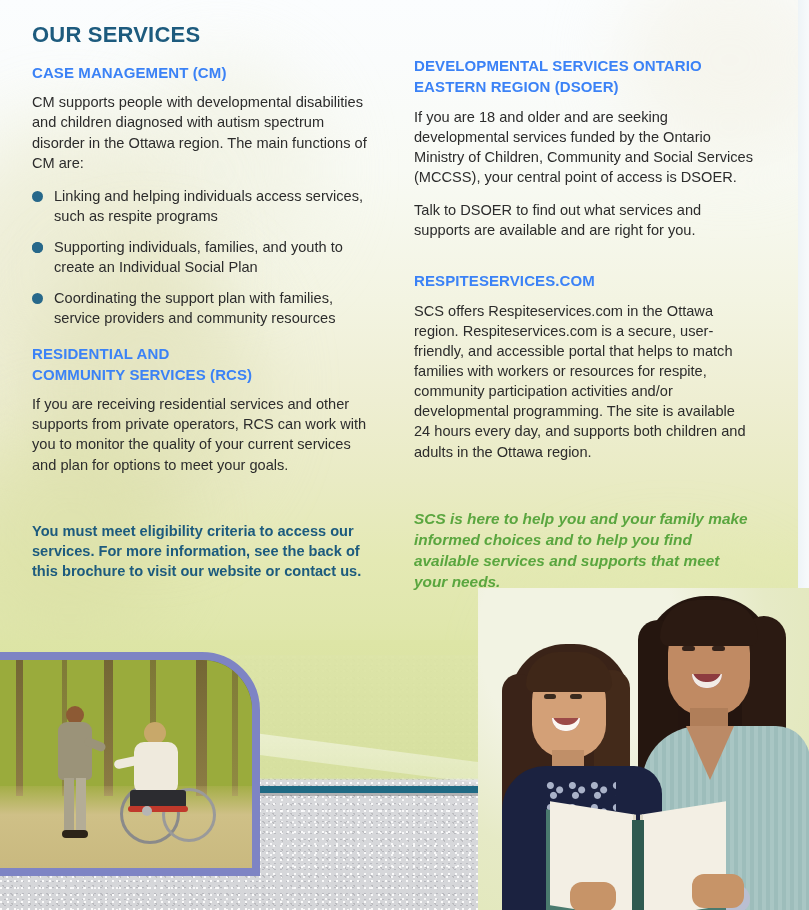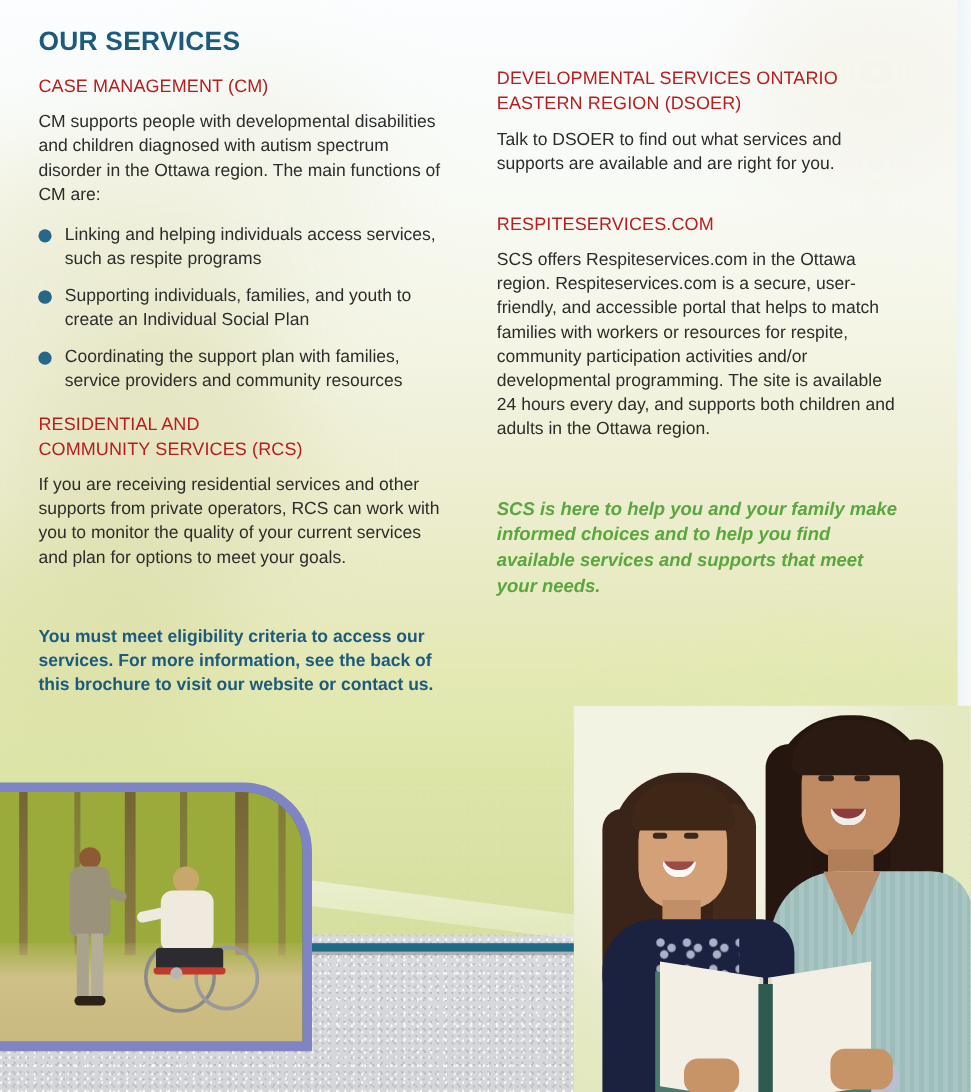--- a/index.html
+++ b/index.html
@@ -239,23 +239,23 @@
   .col-right { left: 414px; top: 55px;  width: 340px; }
 
   .page-title {
     color: #1d5b7e;
     font-size: 22px;
     font-weight: bold;
     letter-spacing: .2px;
     margin: 0 0 14px 0;
   }
   .sec-head {
-    color: #b91c1c;
+    color: #3b82f6;
     font-size: 15px;
-    font-weight: normal;
+    font-weight: bold;
     letter-spacing: .1px;
     line-height: 1.42;
     margin: 0 0 9px 0;
   }
   .body-p {
     color: #2c2c2c;
     font-size: 14.6px;
     line-height: 1.38;
     margin: 0 0 13px 0;
   }
@@ -419,20 +419,21 @@
     <p class="note-teal">You must meet eligibility criteria to access our services. For more information, see the back of this brochure to visit our website or contact us.</p>
   </div>
 
   <div class="col col-right">
 
     <h2 class="sec-head">
       <span>DEVELOPMENTAL SERVICES ONTARIO</span><br>
       <span>EASTERN REGION (DSOER)</span>
     </h2>
 
+    <p class="body-p">If you are 18 and older and are seeking developmental services funded by the Ontario Ministry of Children, Community and Social Services (MCCSS), your central point of access is DSOER.</p>
 
     <p class="body-p">Talk to DSOER to find out what services and supports are available and are right for you.</p>
 
     <div class="spacer-md"></div>
 
     <h2 class="sec-head">RESPITESERVICES.COM</h2>
 
     <p class="body-p">SCS offers Respiteservices.com in the Ottawa region. Respiteservices.com is a secure, user-friendly, and accessible portal that helps to match families with workers or resources for respite, community participation activities and/or developmental programming. The site is available 24 hours every day, and supports both children and adults in the Ottawa region.</p>
 
     <div class="spacer-lg"></div>

